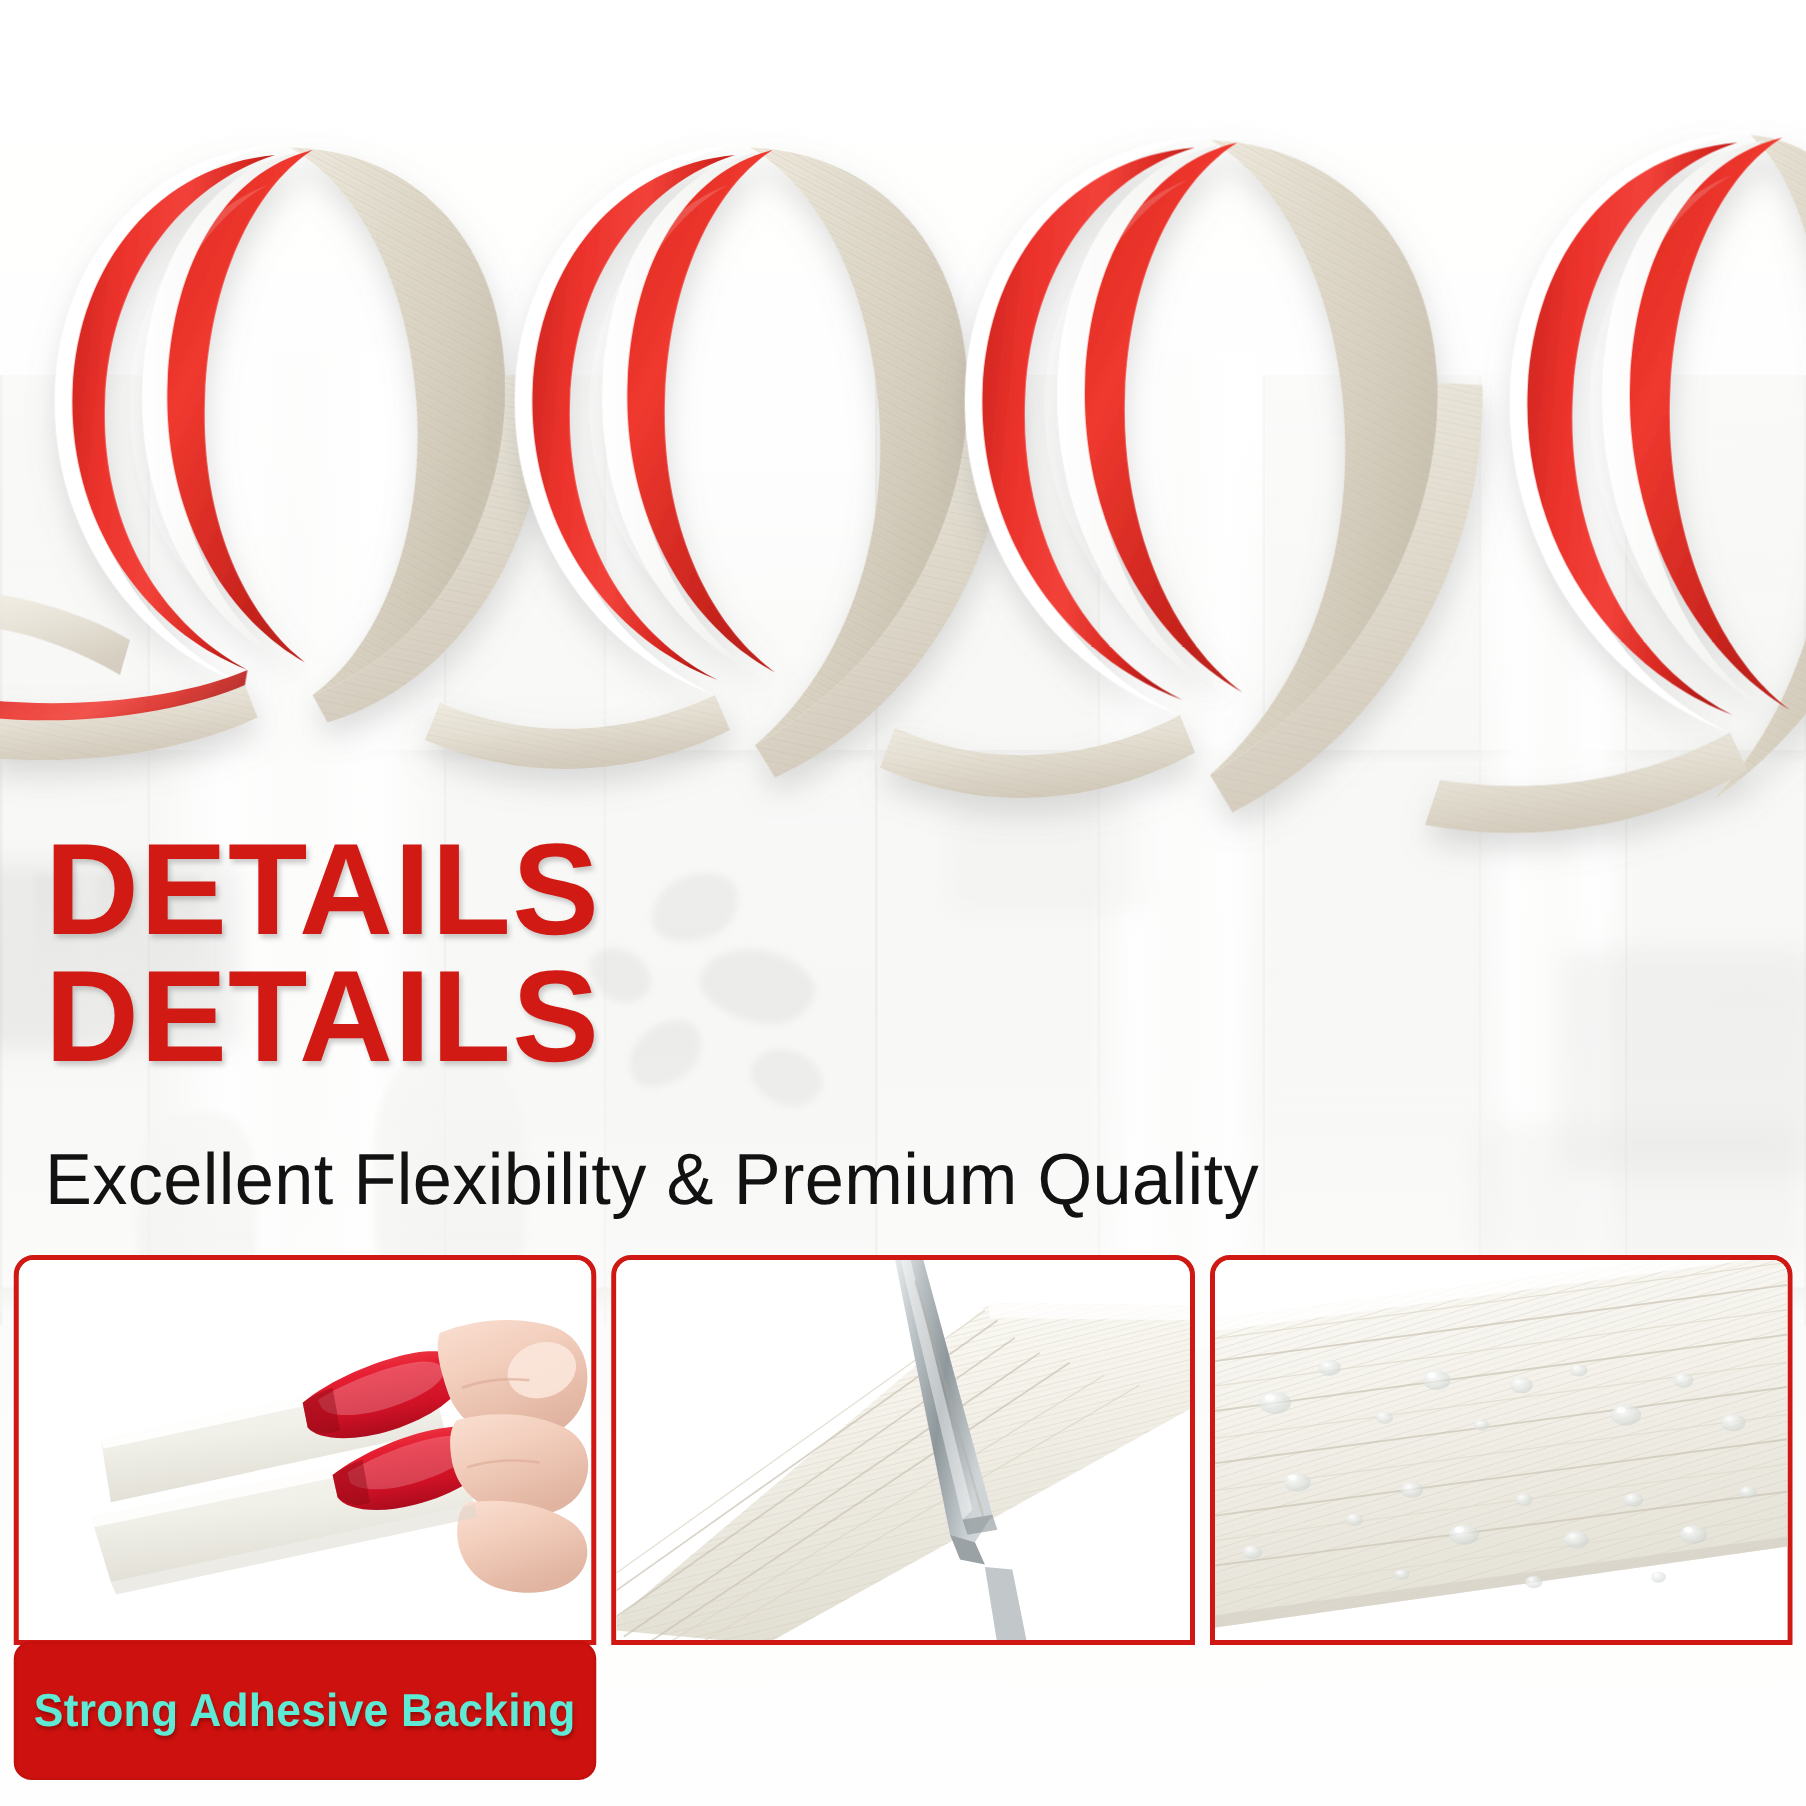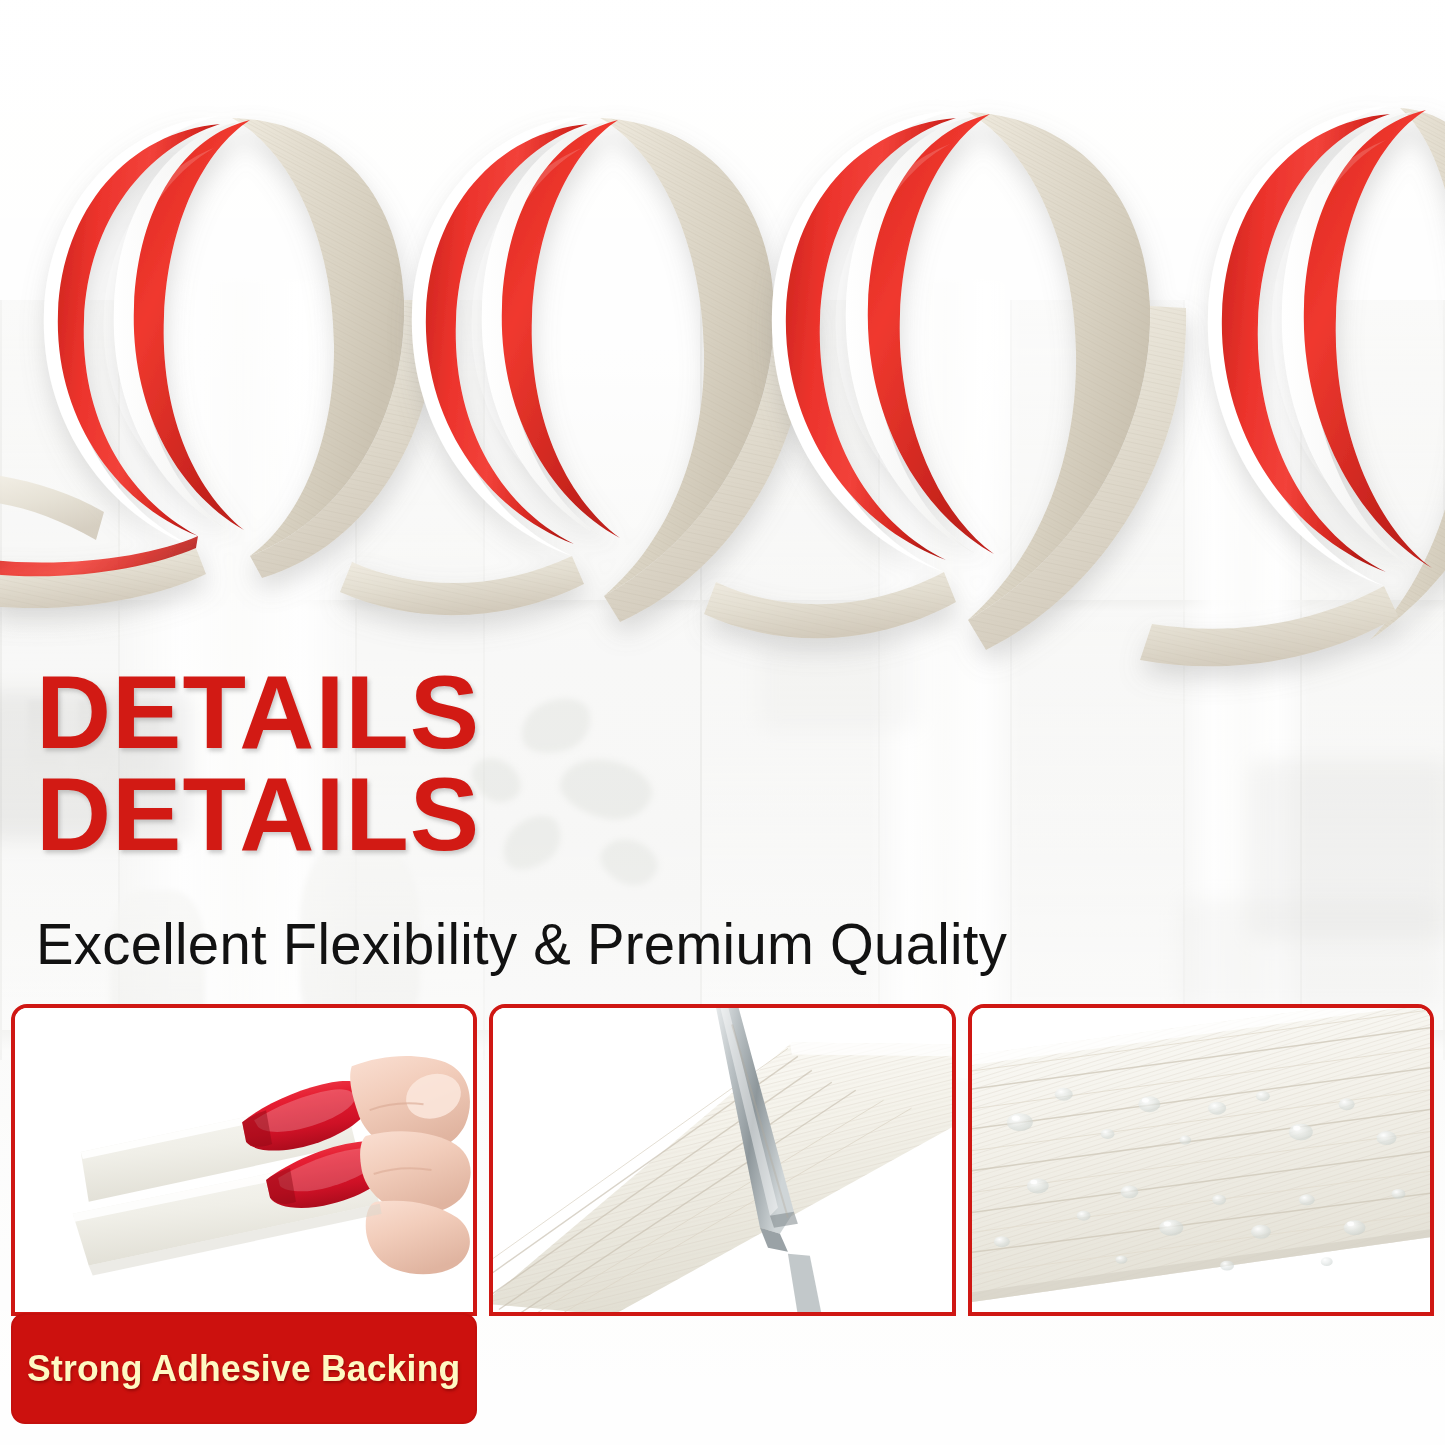--- a/index.html
+++ b/index.html
@@ -207,21 +207,21 @@
   .card-caption {
     position: relative;
     margin-top: -3px;
     height: 111px;
     background: #cc110e;
     border-radius: 14px;
     border: 2px solid #c4100d;
     display: flex;
     align-items: center;
     justify-content: center;
-    color: #fef9c3;
+    color: #5eead4;
     font-family: "Liberation Sans", sans-serif;
     font-weight: bold;
     font-size: 37px;
     letter-spacing: 0.2px;
     text-shadow: 1px 2px 3px rgba(90,0,0,.45);
     white-space: nowrap;
     z-index: 2;
   }
   .card-caption .cap-txt { transform: scaleX(0.96); display:inline-block; }
 

